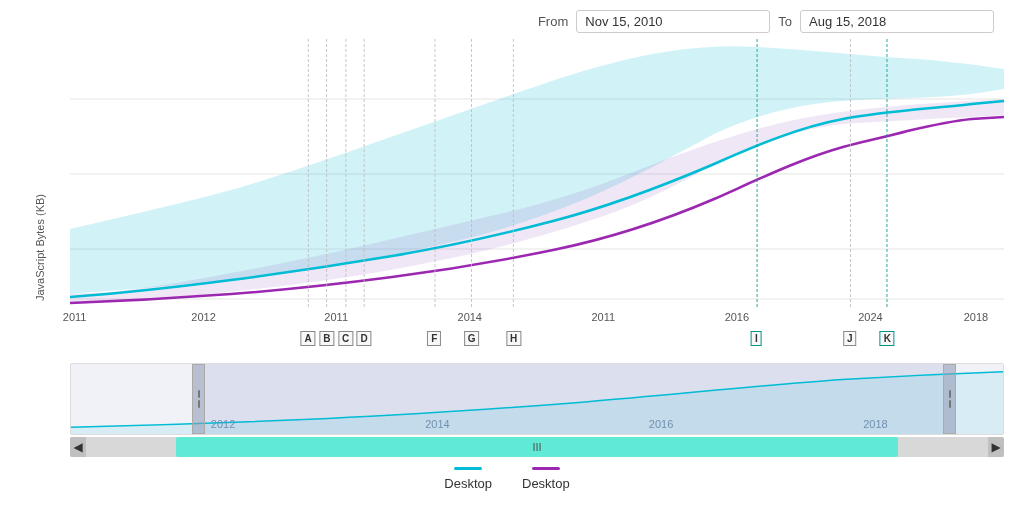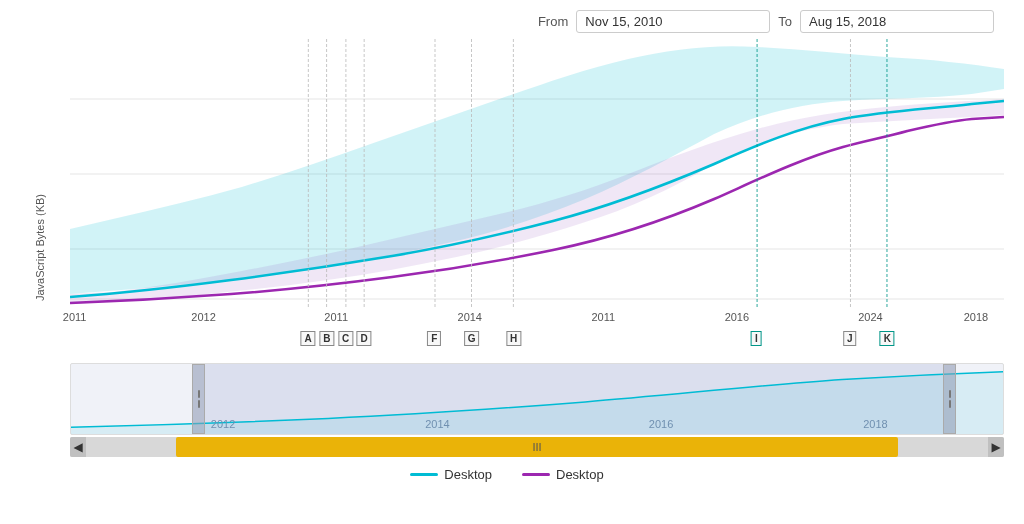--- a/index.html
+++ b/index.html
@@ -87,20 +87,21 @@
       gap: 30px;
       margin-top: 10px;
     }
 
     .legend-item {
       display: flex;
       align-items: center;
       gap: 6px;
       font-size: 13px;
       color: #333;
+      flex-direction: column;
     }
 
     .legend-line {
       width: 28px;
       height: 3px;
       border-radius: 2px;
     }
 
     .x-tick {
       position: absolute;
@@ -278,21 +279,21 @@
             <div style="display:flex; flex-direction:column; gap:2px;">
               <div style="width:2px; height:8px; background:#777; border-radius:1px;"></div>
               <div style="width:2px; height:8px; background:#777; border-radius:1px;"></div>
             </div>
           </div>
         </div>
 
         <div style="display:flex; align-items:center; width:100%; height:20px; background:#d8d8d8; margin-top:2px; border-radius:2px;">
           <div style="width:16px; height:20px; background:#c0c0c0; display:flex; align-items:center; justify-content:center; cursor:pointer; flex-shrink:0; border-radius:2px 0 0 2px;">◀</div>
           <div style="flex:1; height:100%; position:relative; overflow:hidden;">
-            <div style="position:absolute; left:10%; width:80%; height:100%; background:#eab308; border-radius:2px; display:flex; align-items:center; justify-content:center; font-size:11px; color:#555;">
+            <div style="position:absolute; left:10%; width:80%; height:100%; background:#5eead4; border-radius:2px; display:flex; align-items:center; justify-content:center; font-size:11px; color:#555;">
               <span>III</span>
             </div>
           </div>
           <div style="width:16px; height:20px; background:#c0c0c0; display:flex; align-items:center; justify-content:center; cursor:pointer; flex-shrink:0; border-radius:0 2px 2px 0;">▶</div>
         </div>
       </div>
     </div>
   </div>
 
   <div class="legend">

